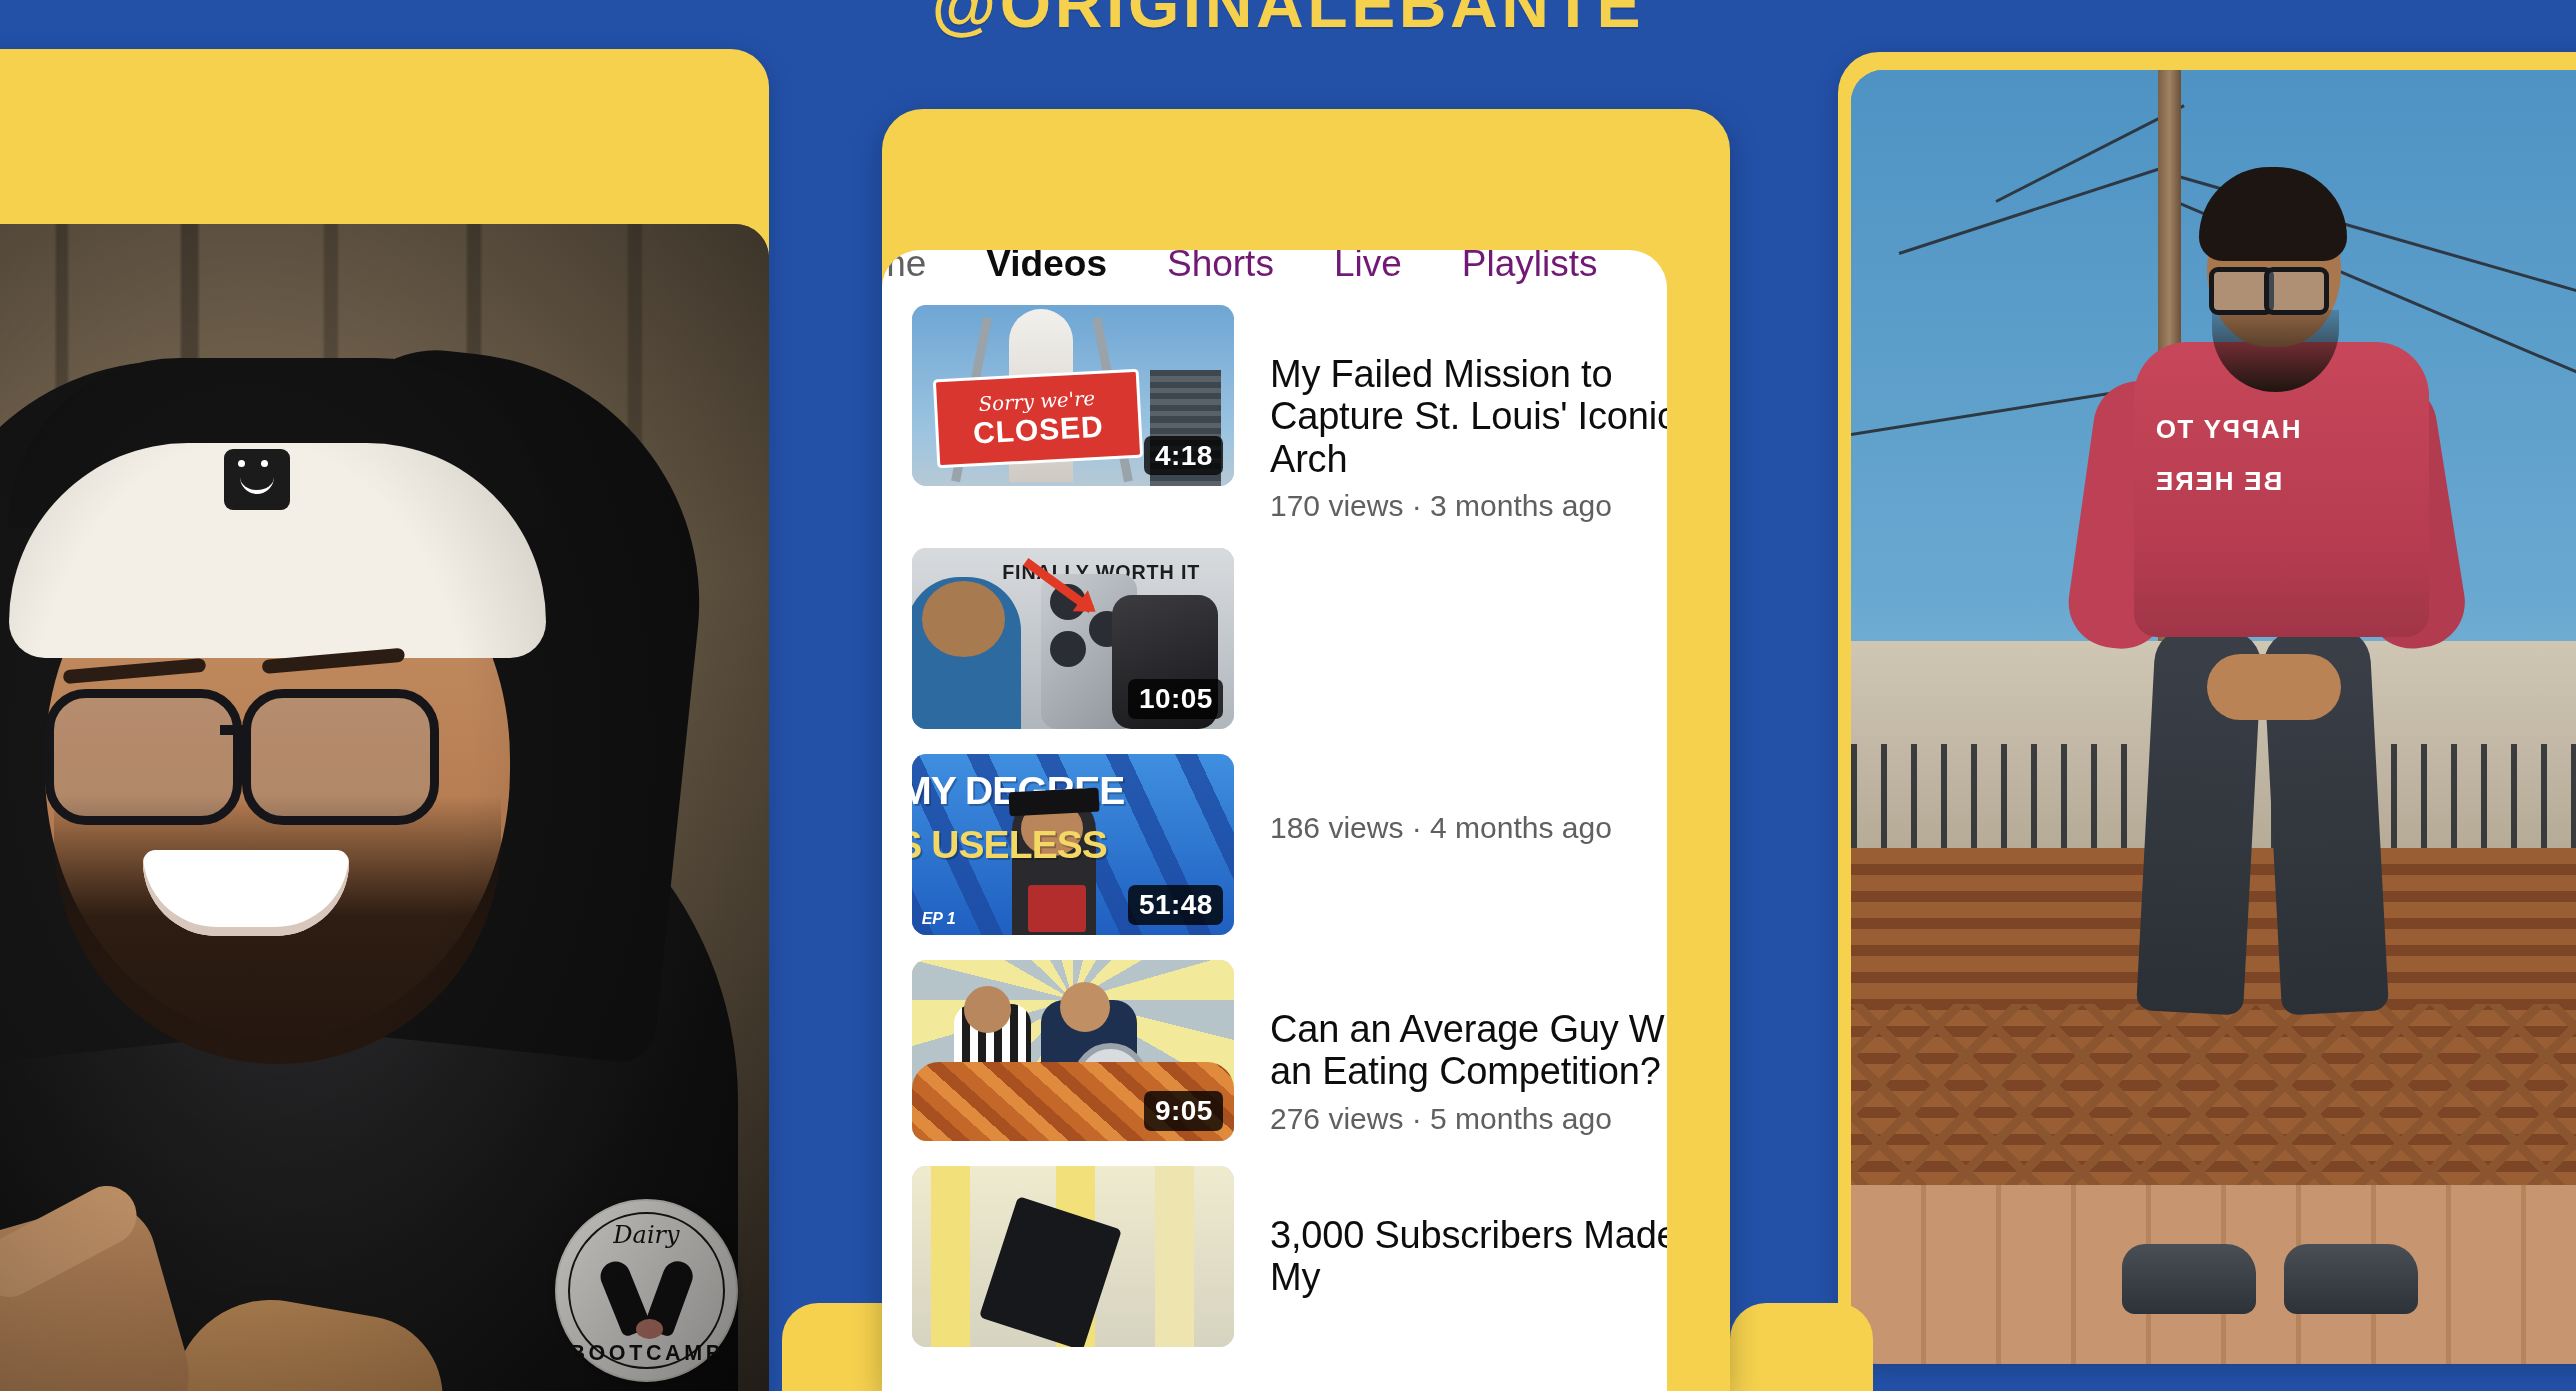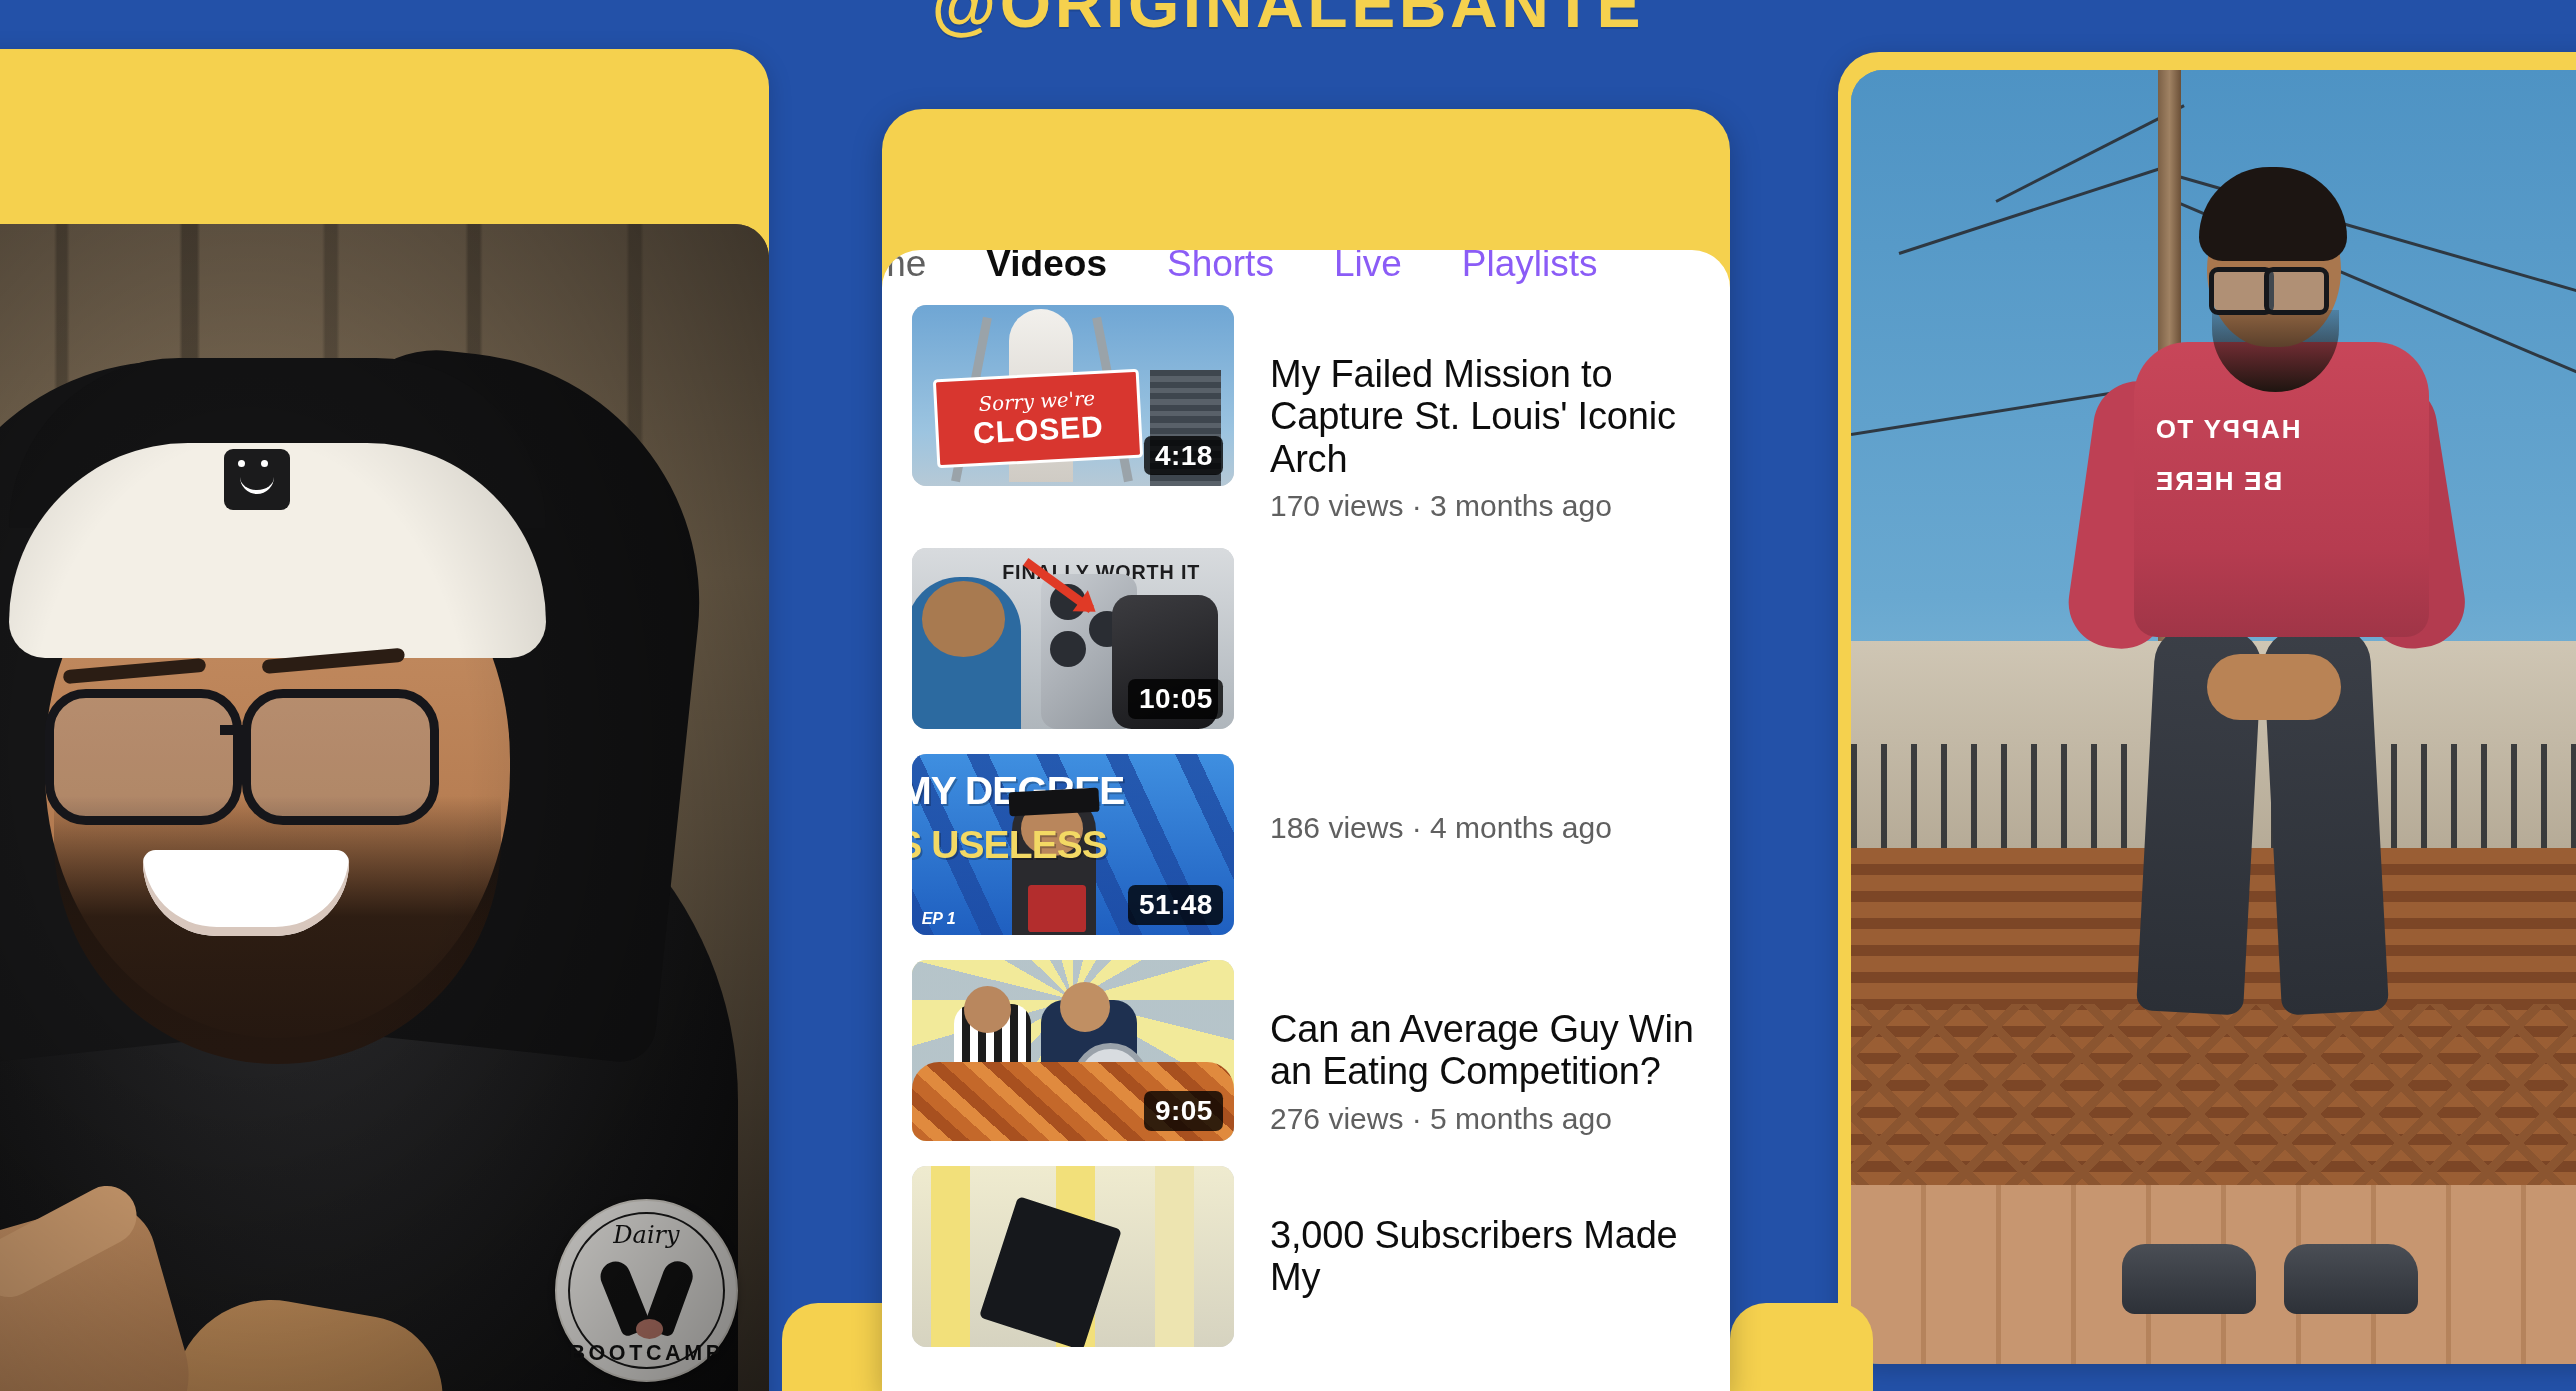--- a/index.html
+++ b/index.html
@@ -129,30 +129,30 @@
     position:absolute;bottom:-72px;width:143px;height:161px;background:#F5D14E;border-radius:36px;
   }
   .phone-back-l{left:782px;}
   .phone-back-r{left:1730px;}
   .phone{
     position:absolute;left:882px;top:109px;width:848px;height:1283px;
     background:#F5D14E;border-radius:41px 41px 0 0;overflow:hidden;
     box-shadow:0 9px 30px rgba(0,0,0,.25);
   }
   .phone-screen{
-    position:absolute;left:0;top:141px;width:848px;height:1141px;
+    position:absolute;left:0;top:141px;width:785px;height:1141px;
     background:#ffffff;border-radius:38px 38px 0 0;overflow:hidden;
   }
   .tabs{
     position:absolute;left:0;top:-27px;width:903px;height:82px;
     display:flex;align-items:center;gap:0;
     padding-left:-9px;
   }
   .tab{
-    font-size:37px;color:#8b5cf6;padding:0 30px;white-space:nowrap;
+    font-size:37px;color:#701a75;padding:0 30px;white-space:nowrap;
   }
   .tab.first{color:#606060;padding-left:3.6px;margin-left:-10.7px;}
   .tab.active{color:#0d0d0d;font-weight:bold;}
 
   .vlist{position:absolute;left:0;top:55px;width:848px;height:1086px;}
   .vrow{display:flex;gap:36px;padding:0 0 0 30px;margin-bottom:25px;align-items:flex-start;}
   .thumb{
     width:322px;height:181px;border-radius:14.3px;overflow:hidden;position:relative;flex:0 0 auto;
     background:#cfd3d6;
   }

